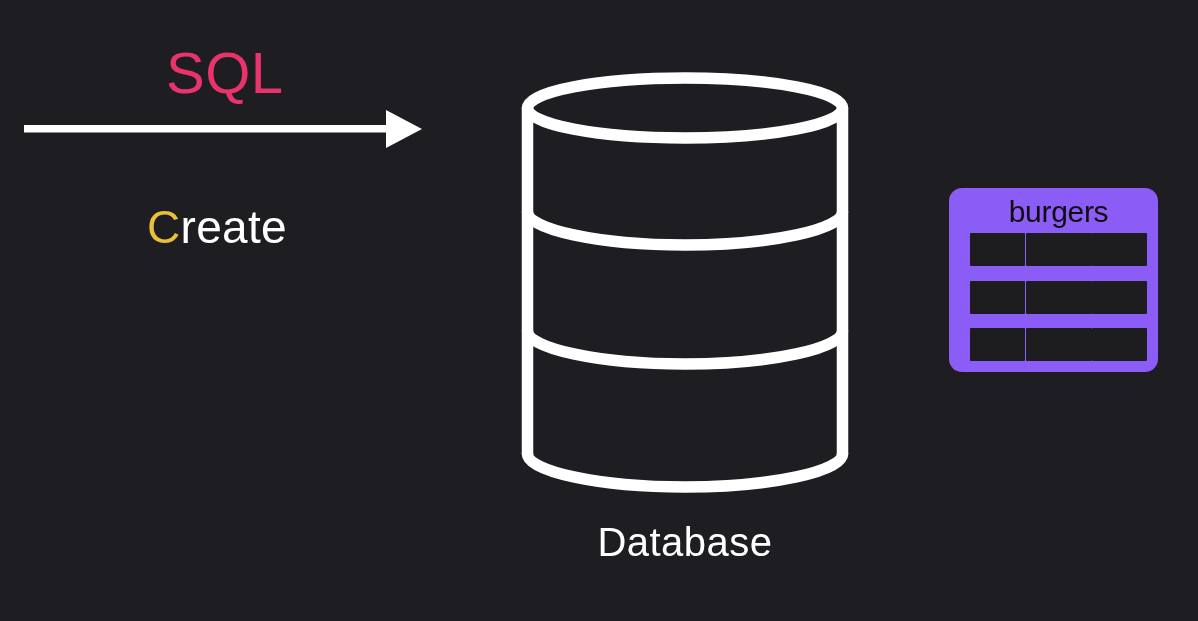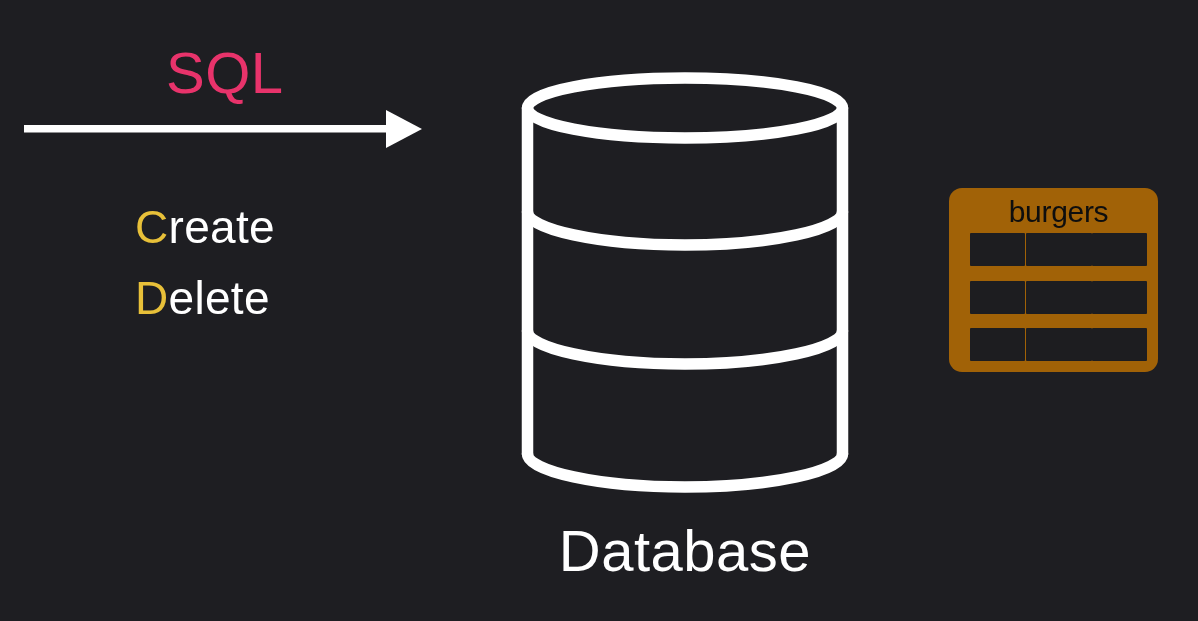--- a/index.html
+++ b/index.html
@@ -39,21 +39,21 @@
     position: absolute;
     left: 24px;
     top: 104px;
     width: 400px;
     height: 50px;
   }
 
   
   #crud-list {
     position: absolute;
-    left: 135px;
+    left: 147px;
     top: 192px;
     display: flex;
     flex-direction: column;
   }
   .crud-item {
     font-size: 46px;
     line-height: 71px;
     height: 71px;
     color: #ffffff;
     white-space: nowrap;
@@ -71,35 +71,35 @@
     width: 350px;
     height: 430px;
   }
 
   #database-label {
     position: absolute;
     left: 470px;
     top: 522px;
     width: 430px;
     text-align: center;
-    font-size: 58px;
+    font-size: 40px;
     line-height: 1;
     color: #ffffff;
     white-space: nowrap;
     letter-spacing: 0.5px;
   }
 
   
   #table-card {
     position: absolute;
     left: 949px;
     top: 188px;
     width: 209px;
     height: 184px;
-    background: #a16207;
+    background: #8b5cf6;
     border-radius: 13px;
     box-sizing: border-box;
     padding: 5px 11px 11px 21px;
     display: flex;
     flex-direction: column;
   }
   #table-card-title {
     text-align: center;
     font-size: 30px;
     line-height: 38px;
@@ -139,23 +139,20 @@
   </svg>
 
   <div id="crud-list">
 
     <div class="crud-item">
       <span class="crud-initial">C</span><span>reate</span>
     </div>
 
 
 
-    <div class="crud-item">
-      <span class="crud-initial">D</span><span>elete</span>
-    </div>
 
   </div>
 
   <svg id="database-graphic" viewBox="0 0 350 430" aria-hidden="true">
     <g fill="none" stroke="#ffffff" stroke-width="11.5" stroke-linecap="round" stroke-linejoin="round">
 
       <path d="M 17.5 42 L 17.5 388"></path>
 
       <path d="M 332.5 42 L 332.5 388"></path>
 

